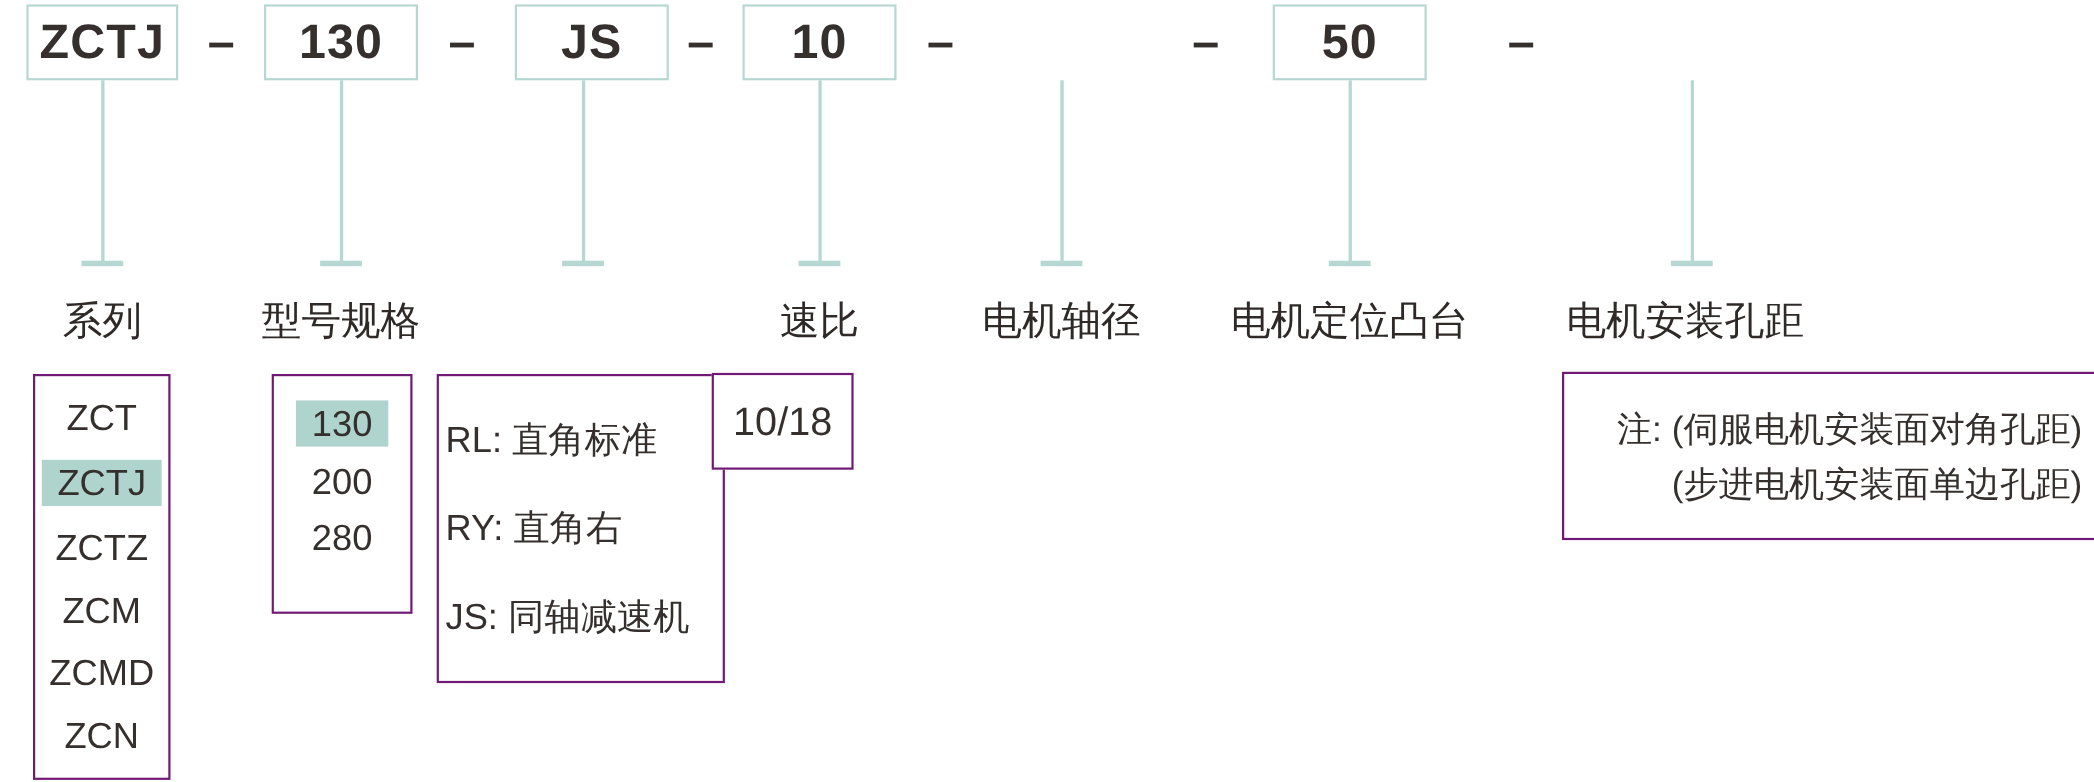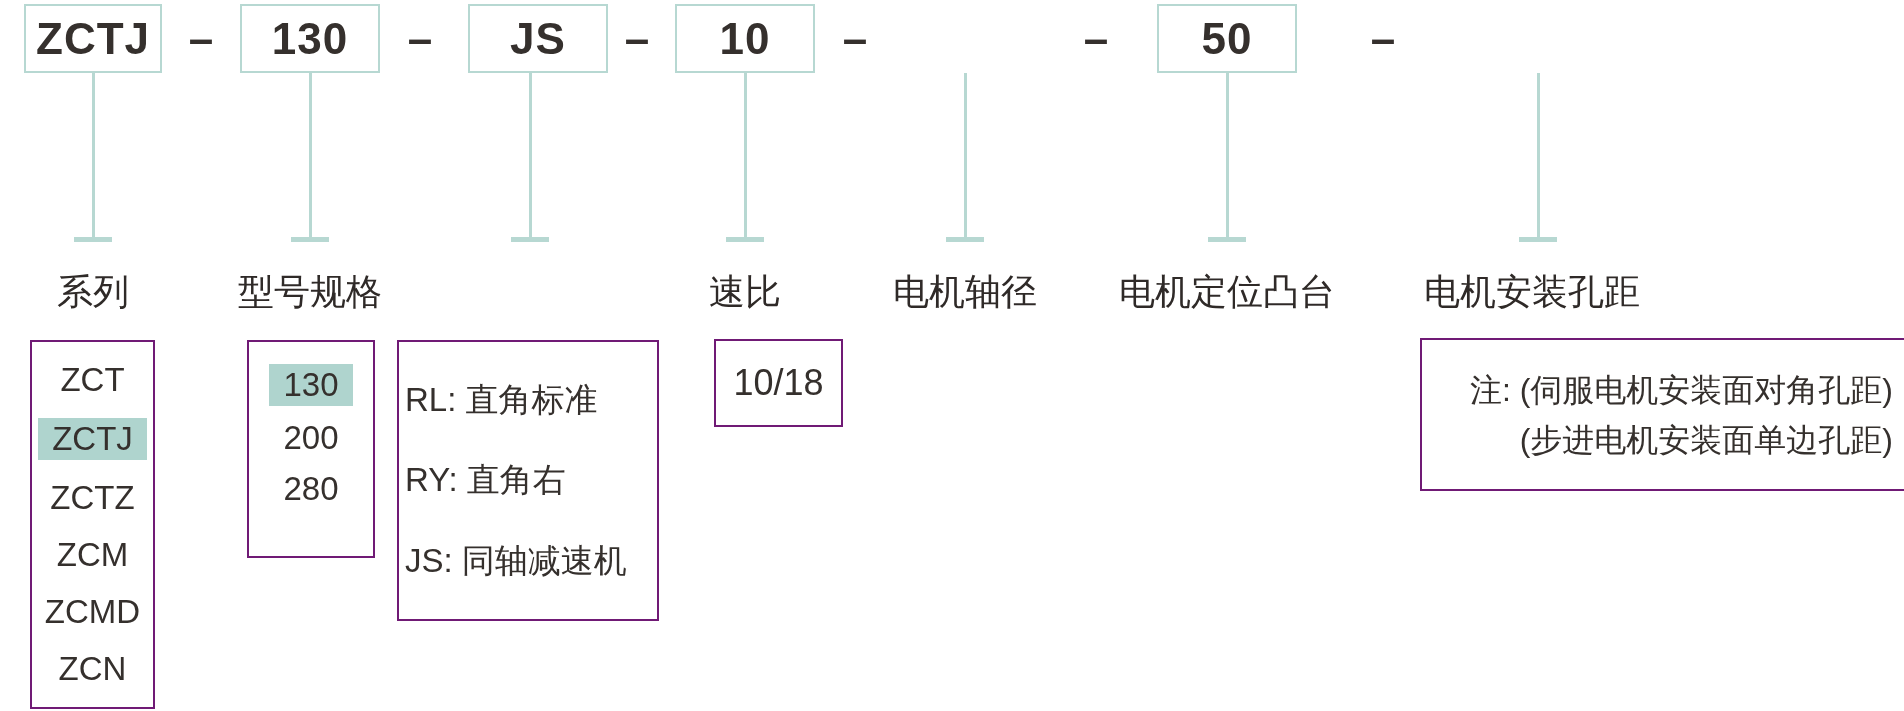--- a/index.html
+++ b/index.html
@@ -89,21 +89,21 @@
     display: flex; flex-direction: column;
     align-items: center; padding-top: 22px; gap: 13px;
   }
   .opt-box {
     left: 375px; top: 340px; width: 262px; height: 281px;
     display: flex; flex-direction: column;
     justify-content: space-evenly;
     padding-left: 6px;
   }
   .ratio-box {
-    left: 692px; top: 339px; width: 129px; height: 88px;
+    left: 625px; top: 339px; width: 129px; height: 88px;
     display: flex; align-items: center; justify-content: center;
     font-size: 36px;
   }
   .note-box {
     left: 1398px; top: 338px; width: 487px; height: 153px;
     display: flex; flex-direction: column;
     justify-content: center; align-items: flex-end;
     padding-right: 12px; gap: 12px;
     font-size: 32px; line-height: 38px;
     white-space: nowrap;

